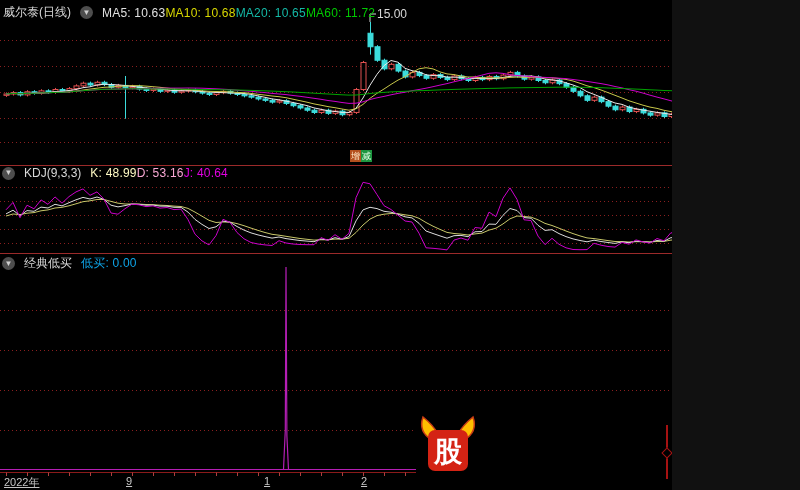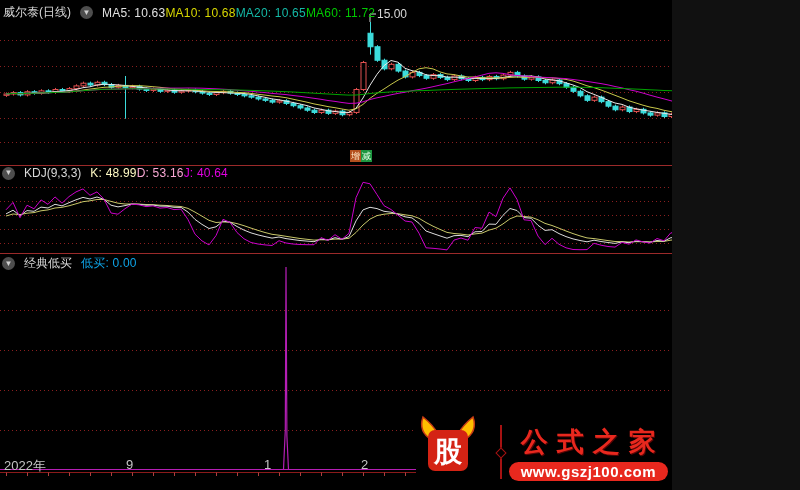--- a/index.html
+++ b/index.html
@@ -12,21 +12,21 @@
   .icon-circle{width:13px;height:13px;border-radius:50%;background:#4e4e4e;color:#cfcfcf;
                display:flex;align-items:center;justify-content:center;font-size:8px;line-height:1;
                flex:0 0 auto;}
   .legend{display:flex;}
   .legend span{letter-spacing:0.2px;}
   .price-callout{position:absolute;color:#d8d8d8;font-size:12px;z-index:4;}
   .badge-group{position:absolute;display:flex;z-index:4;}
   .evt-badge{width:11px;height:12px;font-size:9px;line-height:12px;text-align:center;}
   .fin-badge{position:absolute;font-size:9px;line-height:11px;padding:0 2px;border:1px solid;
              z-index:4;font-weight:bold;}
-  .axis-label{position:absolute;color:#c4c4c4;font-size:13px;top:457px;z-index:3;}
+  .axis-label{position:absolute;color:#c4c4c4;font-size:11px;top:475px;z-index:3;text-decoration:underline;}
   
   .logo{position:absolute;right:0;bottom:0;width:252px;height:76px;background:#000;z-index:10;
         display:flex;align-items:center;justify-content:flex-end;gap:7px;padding-right:4px;}
   .logo-divider{position:relative;width:0;height:54px;border-left:2px solid #a61212;}
   .logo-diamond{position:absolute;left:-5px;top:24px;width:6px;height:6px;background:#000;
                 border:1px solid #a61212;transform:rotate(45deg);}
   .logo-col{display:flex;flex-direction:column;align-items:center;gap:2px;}
   .logo-title{color:#e8281e;font-size:27px;font-weight:bold;letter-spacing:9px;
               text-shadow:1px 1px 0 #5a0505;margin-right:-9px;}
   .logo-pill{background:#e8281e;color:#ffffff;font-size:15px;font-weight:bold;
@@ -384,18 +384,14 @@
   <div class="logo">
     <svg width="64" height="60" viewBox="0 0 64 60">
       <path d="M16 26 Q2 18 7 3 Q17 11 22 20 Z" fill="#ffbe00" stroke="#c83c14" stroke-width="1.5"></path>
       <path d="M48 26 Q62 18 57 3 Q47 11 42 20 Z" fill="#ffbe00" stroke="#c83c14" stroke-width="1.5"></path>
       <rect x="12" y="16" width="40" height="41" rx="7" fill="#d42314"></rect>
       <text x="32" y="47" text-anchor="middle" font-size="28" font-weight="bold" fill="#ffffff" font-family="Liberation Sans, sans-serif">股</text>
     </svg>
     <div class="logo-divider">
       <span class="logo-diamond"></span>
     </div>
-    <div class="logo-col">
-      <div class="logo-title">公式之家</div>
-      <div class="logo-pill">www.gszj100.com</div>
-    </div>
   </div>
 </div>
 
 </body></html>

